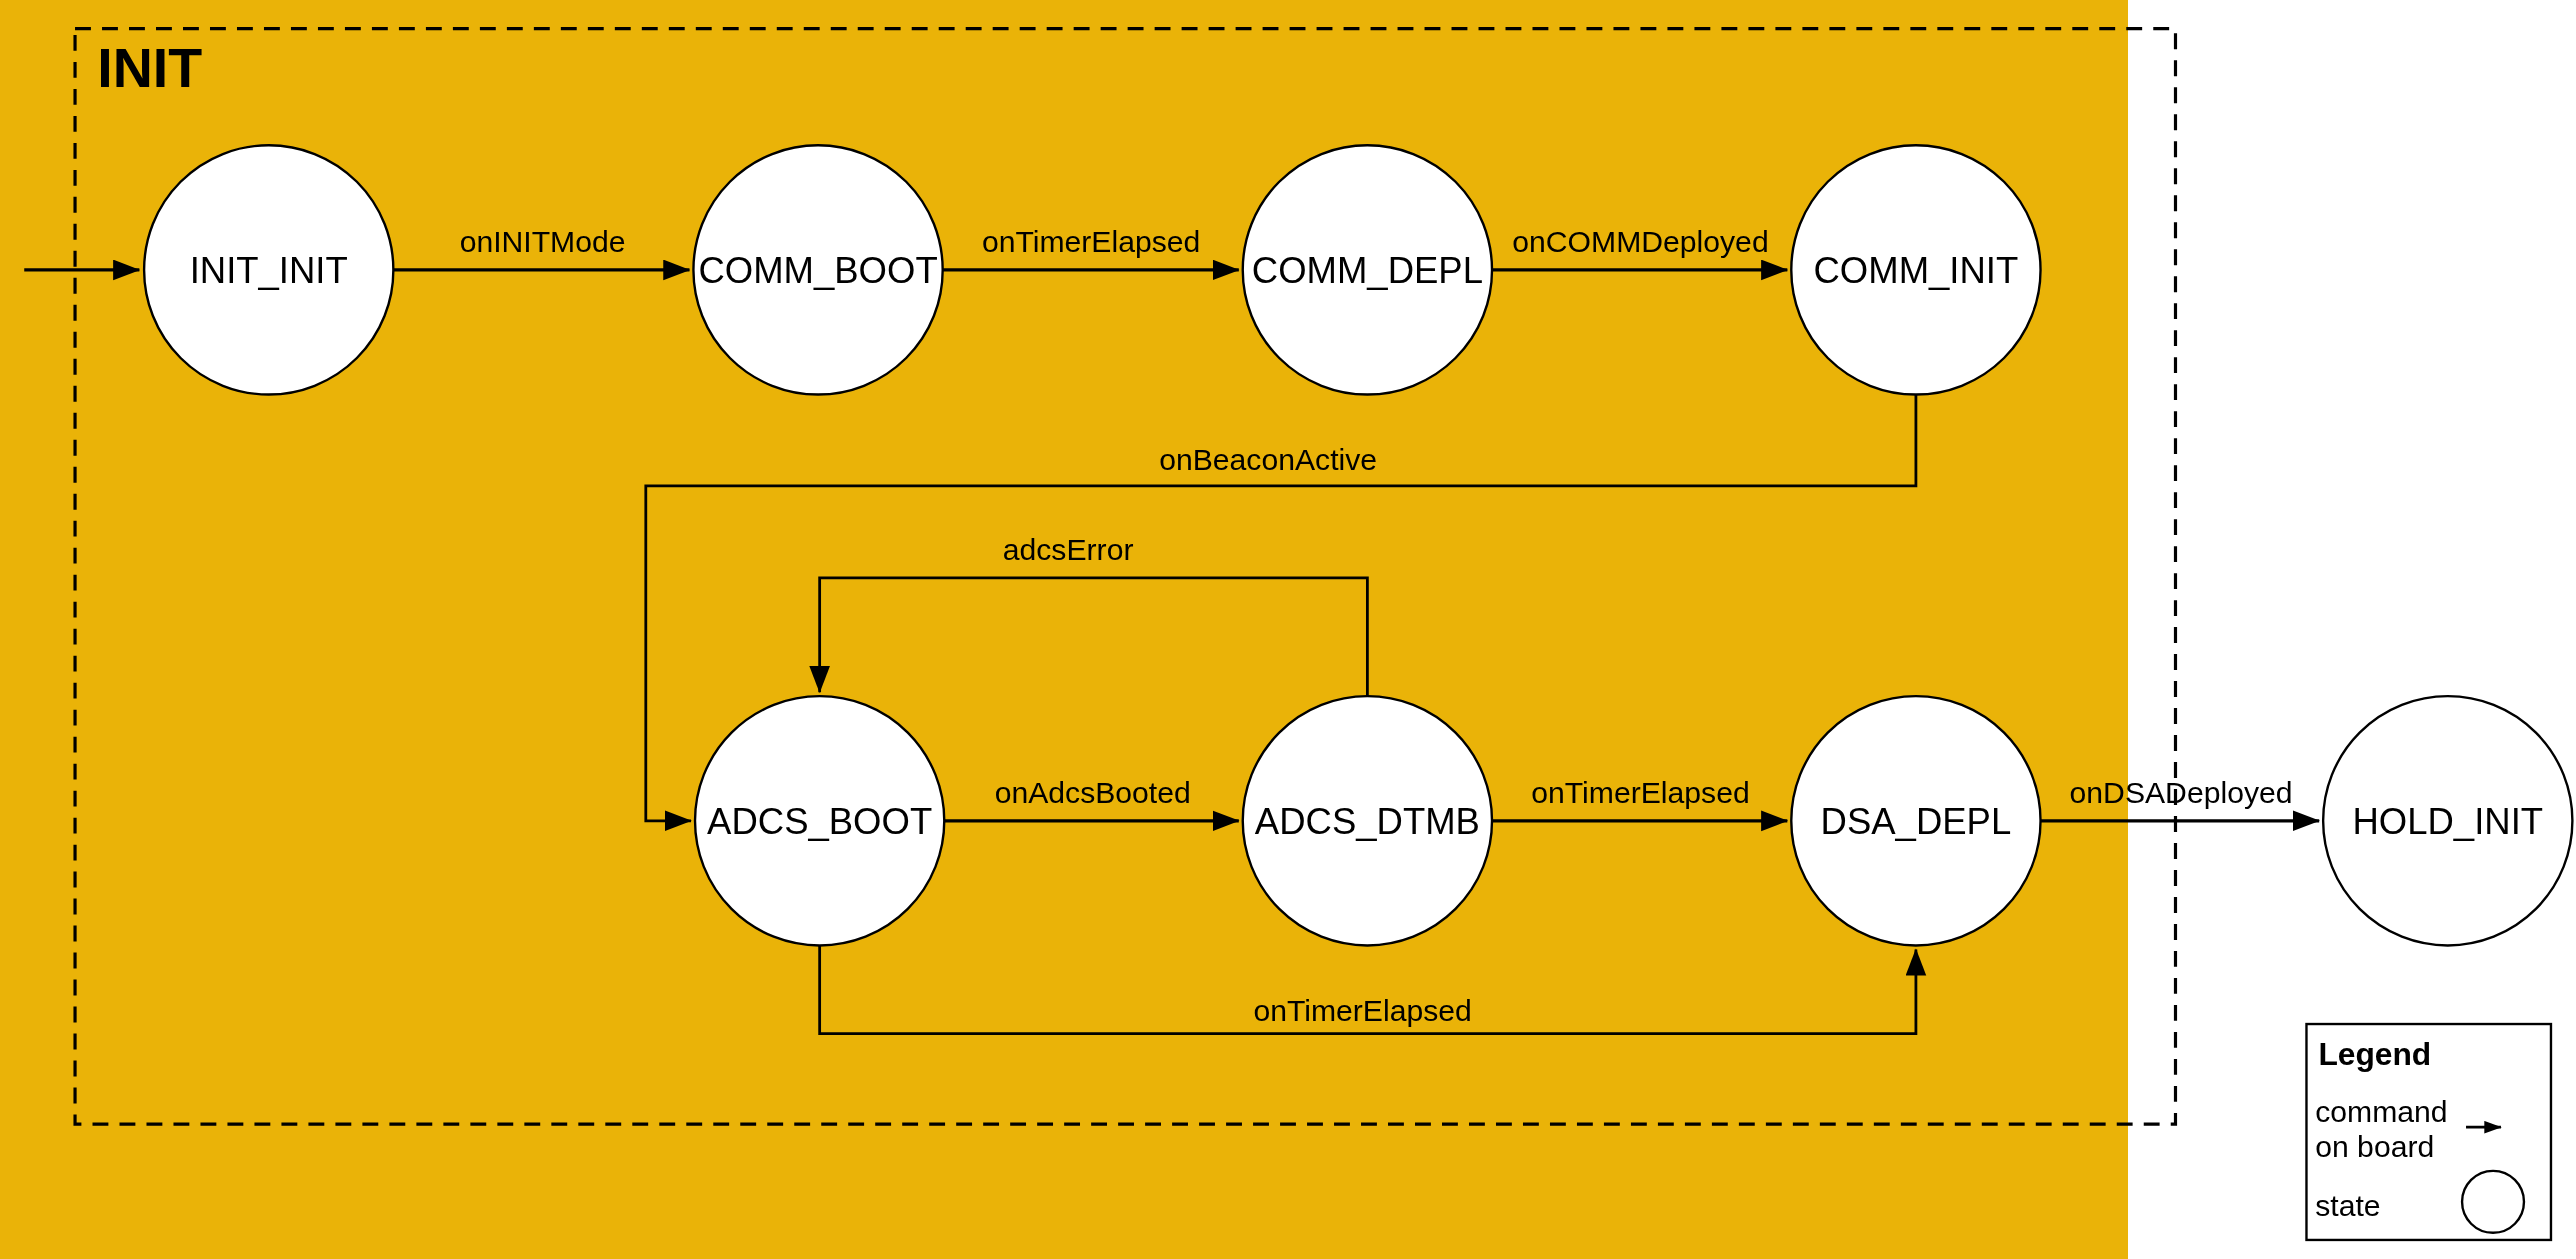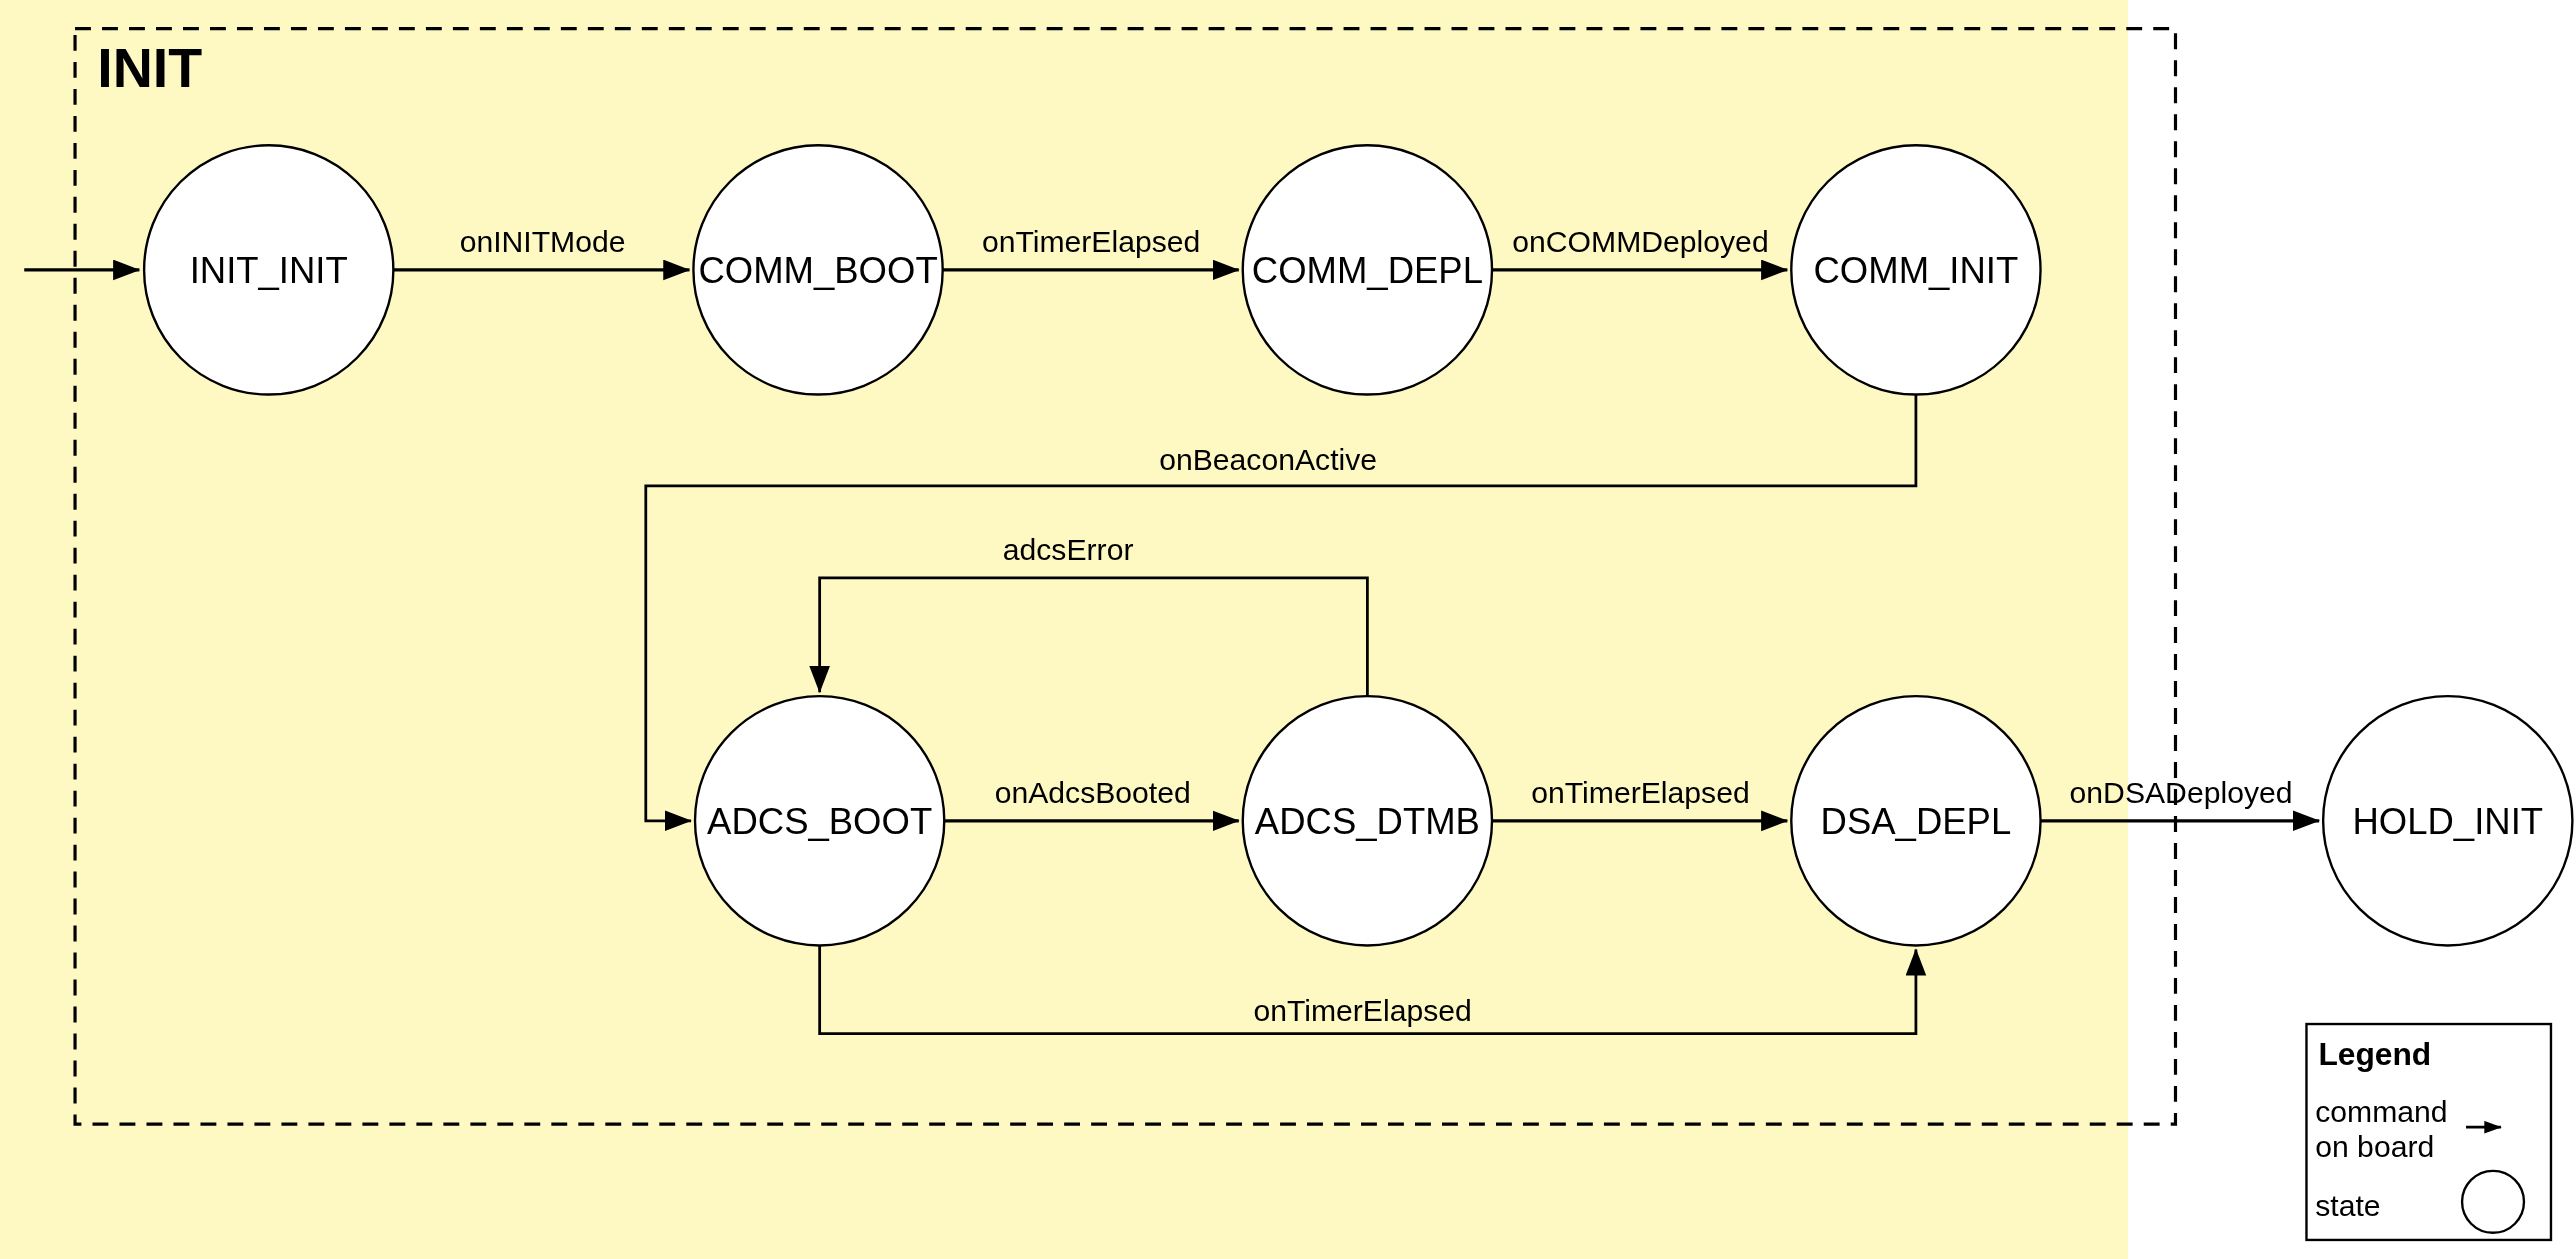--- a/index.html
+++ b/index.html
@@ -4,21 +4,21 @@
 <style>
   html, body {
     margin: 0;
     padding: 0;
     background: #ffffff;
   }
   .canvas {
     width: 2128px;
     height: 1259px;
     position: relative;
-    background: #fef9c3;
+    background: #eab308;
     font-family: "Liberation Sans", sans-serif;
     text-decoration: underline;
   }
   svg text {
     font-family: "Liberation Sans", sans-serif;
     fill: #000000;
   }
   .state-label { font-size: 46px; }
   .edge-label { font-size: 38px; }
   .container-title { font-size: 70px; font-weight: bold; }

